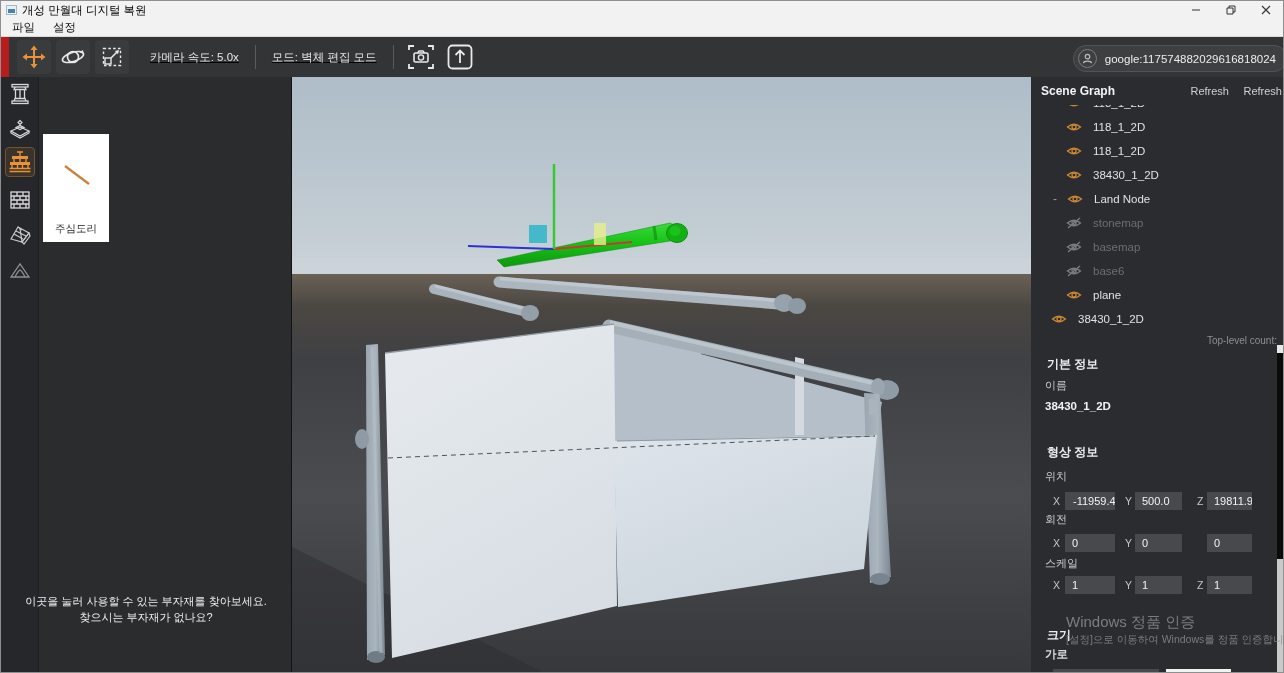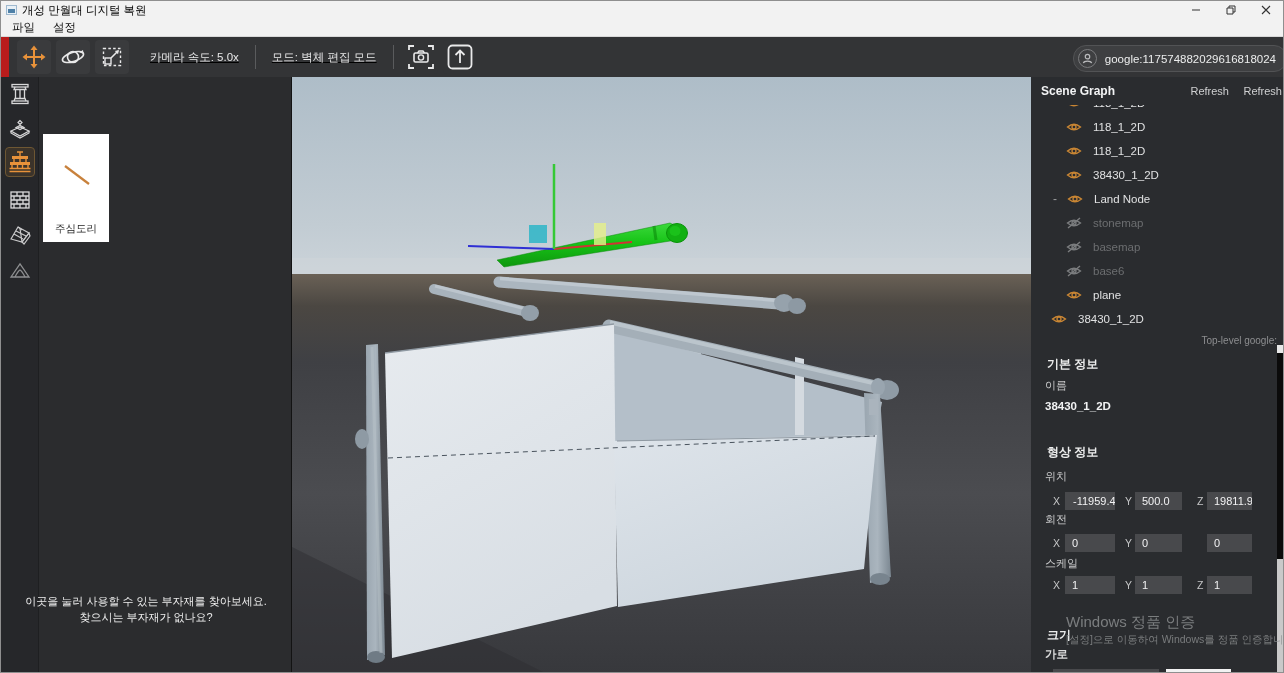--- a/index.html
+++ b/index.html
@@ -424,21 +424,21 @@
             </div>
             <div class="sg-row ind-root">
               <svg class="eye" width="16" height="12" viewBox="0 0 16 12">
                 <path d="M1.5 6 Q8 0.5 14.5 6 Q8 11.5 1.5 6 Z" fill="none" stroke="#c98634" stroke-width="1.4"></path>
                 <circle cx="8" cy="6" r="2" fill="none" stroke="#c98634" stroke-width="1.3"></circle>
               </svg>
               <span>38430_1_2D</span>
             </div>
           </div>
         </div>
-      <div class="sg-footer">Top-level google:</div>
+      <div class="sg-footer">Top-level count:</div>
 
       <div class="p-title" style="top:279px;">기본 정보</div>
       <div class="p-label" style="top:301px;">이름</div>
       <div class="p-value" style="top:323px;">38430_1_2D</div>
       <div class="p-title" style="top:367px;">형상 정보</div>
 
       <div id="transform-rows">
           <div class="t-label" style="top: 392px;">위치</div>
           <div class="t-row" style="top: 415px;">
             <span class="t-axis" style="left: 22px;">X</span>

